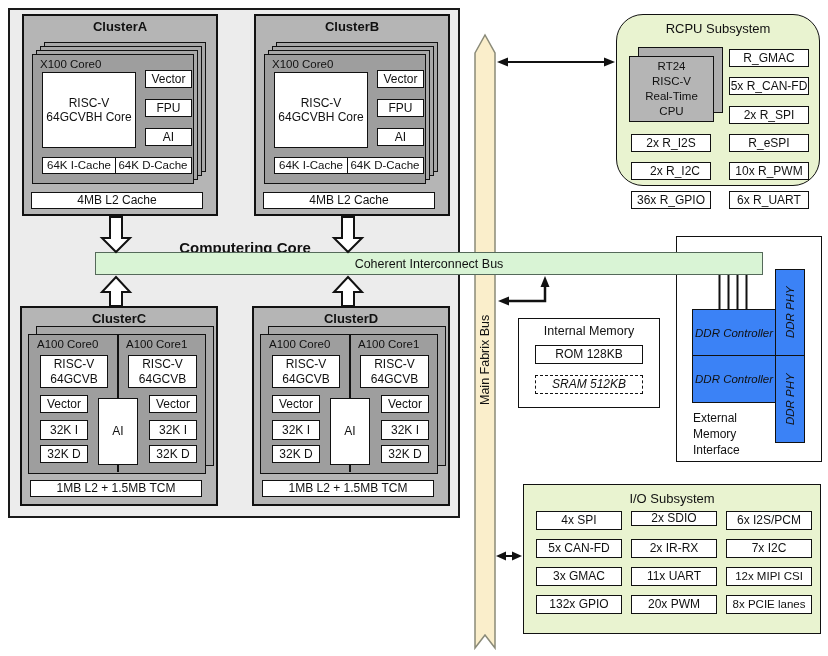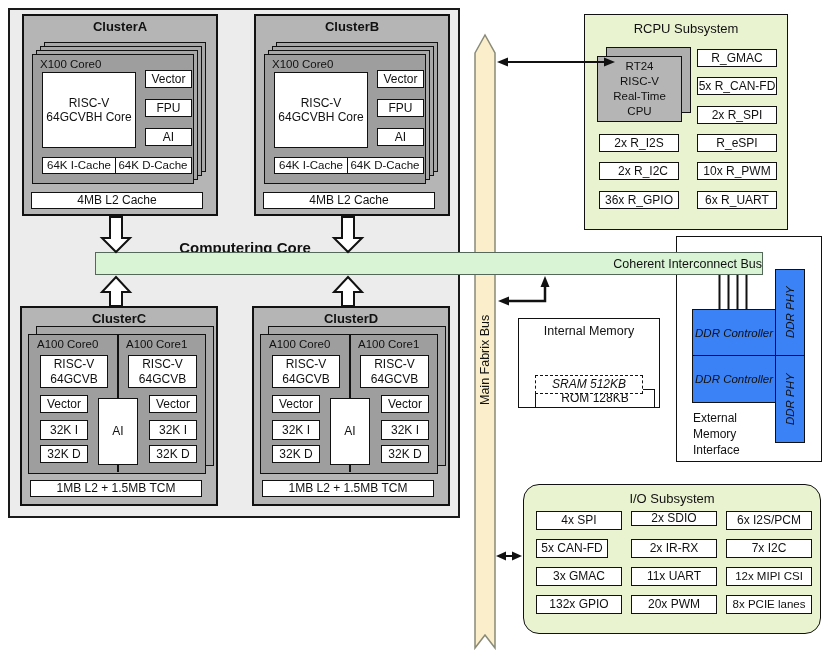--- a/index.html
+++ b/index.html
@@ -37,21 +37,21 @@
 
   
   .ddr { position:absolute; background:#3b82f6; border:1.5px solid #111;
          display:flex; align-items:center; justify-content:center; font-size:11.5px;font-style:italic; }
   .vtext { writing-mode:vertical-rl; transform:rotate(180deg); }
   .dashed { border-style:dashed;font-style:italic; }
 
   
   .cbus { position:absolute; left:95px; top:252px; width:668px; height:23px;
           background:#d9f4d5; border:1px solid #55695a; z-index:3;
-          display:flex; align-items:center; justify-content:flex-end; font-size:12.5px; }
+          display:flex; align-items:center; justify-content:center; font-size:12.5px; }
   .mbus-label { position:absolute; left:470px; top:295px; width:30px; height:130px; z-index:3;
                 display:flex; align-items:center; justify-content:center; font-size:12.5px; }
   .svg-layer { position:absolute; left:0; top:0; z-index:4; pointer-events:none; }
   .z2 { z-index:2; }
   .emi-label { position:absolute; font-size:12px; line-height:1.35; white-space:pre-line; }
   .small { font-size:11.5px; }
 </style>
 </head>
 <body>
 
@@ -134,21 +134,21 @@
       <div class="wbox" style="left:120px; top:60px; width:48px; height:18px;">Vector</div>
       <div class="wbox" style="left:11px; top:85px; width:48px; height:20px;">32K I</div>
       <div class="wbox" style="left:120px; top:85px; width:48px; height:20px;">32K I</div>
       <div class="wbox" style="left:11px; top:110px; width:48px; height:18px;">32K D</div>
       <div class="wbox" style="left:120px; top:110px; width:48px; height:18px;">32K D</div>
       <div class="wbox" style="left:69px; top:63px; width:40px; height:67px;">AI</div>
     </div>
     <div class="wbox" style="left:8px; top:172px; width:172px; height:17px;">1MB L2 + 1.5MB TCM</div>
   </div>
 
-  <div class="green-box" style="left:584px; top:14px; width:204px; height:216px;">
+  <div class="green-box" style="left:616px; top:14px; width:204px; height:172px;border-radius:27px;">
     <div class="sub-title">RCPU Subsystem</div>
     <div class="gray-back" style="left:21px; top:32px; width:85px; height:66px;"></div>
     <div class="gray-card" style="left:12px; top:41px; width:85px; height:66px;">RT24
 RISC-V
 Real-Time
 CPU</div>
     <div class="wbox" style="left:112px; top:34px; width:80px; height:18px;">R_GMAC</div>
     <div class="wbox" style="left:112px; top:62px; width:80px; height:18px;">5x R_CAN-FD</div>
     <div class="wbox" style="left:112px; top:91px; width:80px; height:18px;">2x R_SPI</div>
     <div class="wbox" style="left:112px; top:119px; width:80px; height:18px;">R_eSPI</div>
@@ -163,29 +163,29 @@
   <div class="ddr" style="left:692px; top:309px; width:84px; height:47px;">DDR Controller</div>
   <div class="ddr" style="left:692px; top:355px; width:84px; height:48px;">DDR Controller</div>
   <div class="ddr vtext" style="left:775px; top:269px; width:30px; height:87px;">DDR PHY</div>
   <div class="ddr vtext" style="left:775px; top:355px; width:30px; height:88px;">DDR PHY</div>
   <div class="emi-label" style="left:693px; top:410px;">External
 Memory
 Interface</div>
 
   <div class="wbox" style="left:518px; top:318px; width:142px; height:90px; background:#fff;"></div>
   <div class="abs" style="left:518px; top:324px; width:142px; text-align:center; font-size:12.5px;">Internal Memory</div>
-  <div class="wbox" style="left:535px; top:345px; width:120px; height:19px;margin-top:44px;">ROM 128KB</div>
+  <div class="wbox" style="left:535px; top:345px; width:108px; height:19px;">ROM 128KB</div>
   <div class="wbox dashed" style="left:535px; top:375px; width:108px; height:19px;">SRAM 512KB</div>
 
-  <div class="green-box" style="left:523px; top:484px; width:298px; height:150px;border-radius:16px;">
+  <div class="green-box" style="left:523px; top:484px; width:298px; height:150px;">
     <div class="sub-title">I/O Subsystem</div>
     <div class="wbox" style="left:12px; top:26px; width:86px; height:19px;">4x SPI</div>
     <div class="wbox" style="left:107px; top:26px; width:86px; height:15px;">2x SDIO</div>
     <div class="wbox" style="left:202px; top:26px; width:86px; height:19px;">6x I2S/PCM</div>
-    <div class="wbox" style="left:12px; top:54px; width:72px; height:19px;">5x CAN-FD</div>
+    <div class="wbox" style="left:12px; top:54px; width:86px; height:19px;">5x CAN-FD</div>
     <div class="wbox" style="left:107px; top:54px; width:86px; height:19px;">2x IR-RX</div>
     <div class="wbox" style="left:202px; top:54px; width:86px; height:19px;">7x I2C</div>
     <div class="wbox" style="left:12px; top:82px; width:86px; height:19px;">3x GMAC</div>
     <div class="wbox" style="left:107px; top:82px; width:86px; height:19px;">11x UART</div>
     <div class="wbox small" style="left:202px; top:82px; width:86px; height:19px;">12x MIPI CSI</div>
     <div class="wbox" style="left:12px; top:110px; width:86px; height:19px;">132x GPIO</div>
     <div class="wbox" style="left:107px; top:110px; width:86px; height:19px;">20x PWM</div>
     <div class="wbox small" style="left:202px; top:110px; width:86px; height:19px;">8x PCIE lanes</div>
   </div>
 

